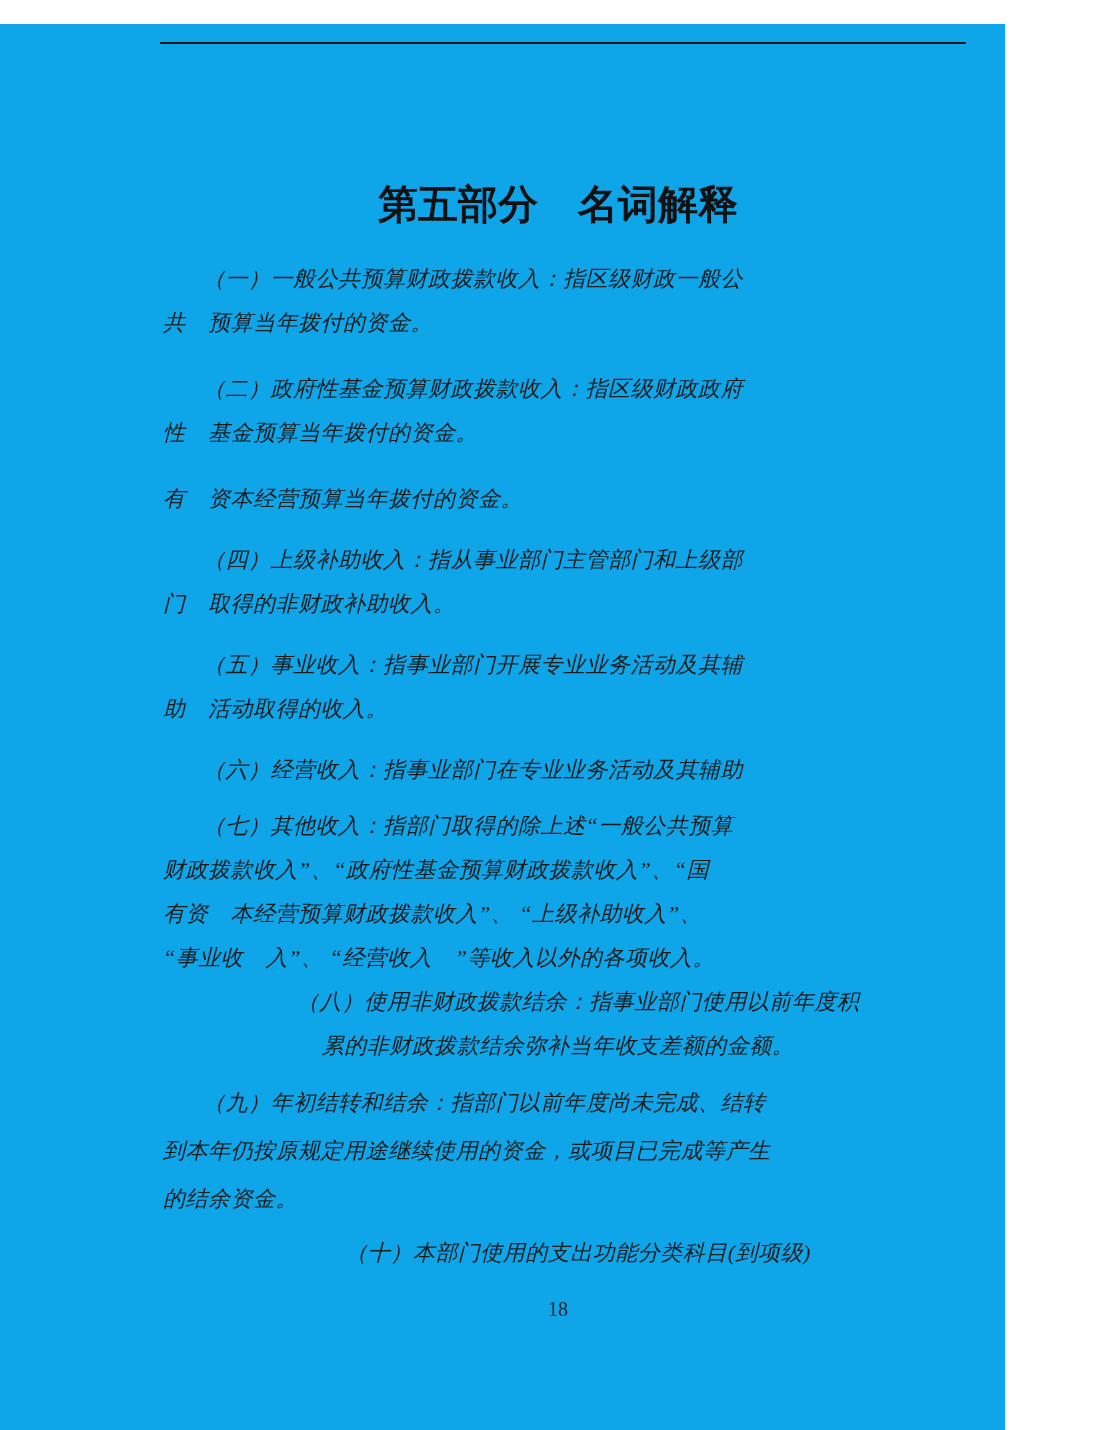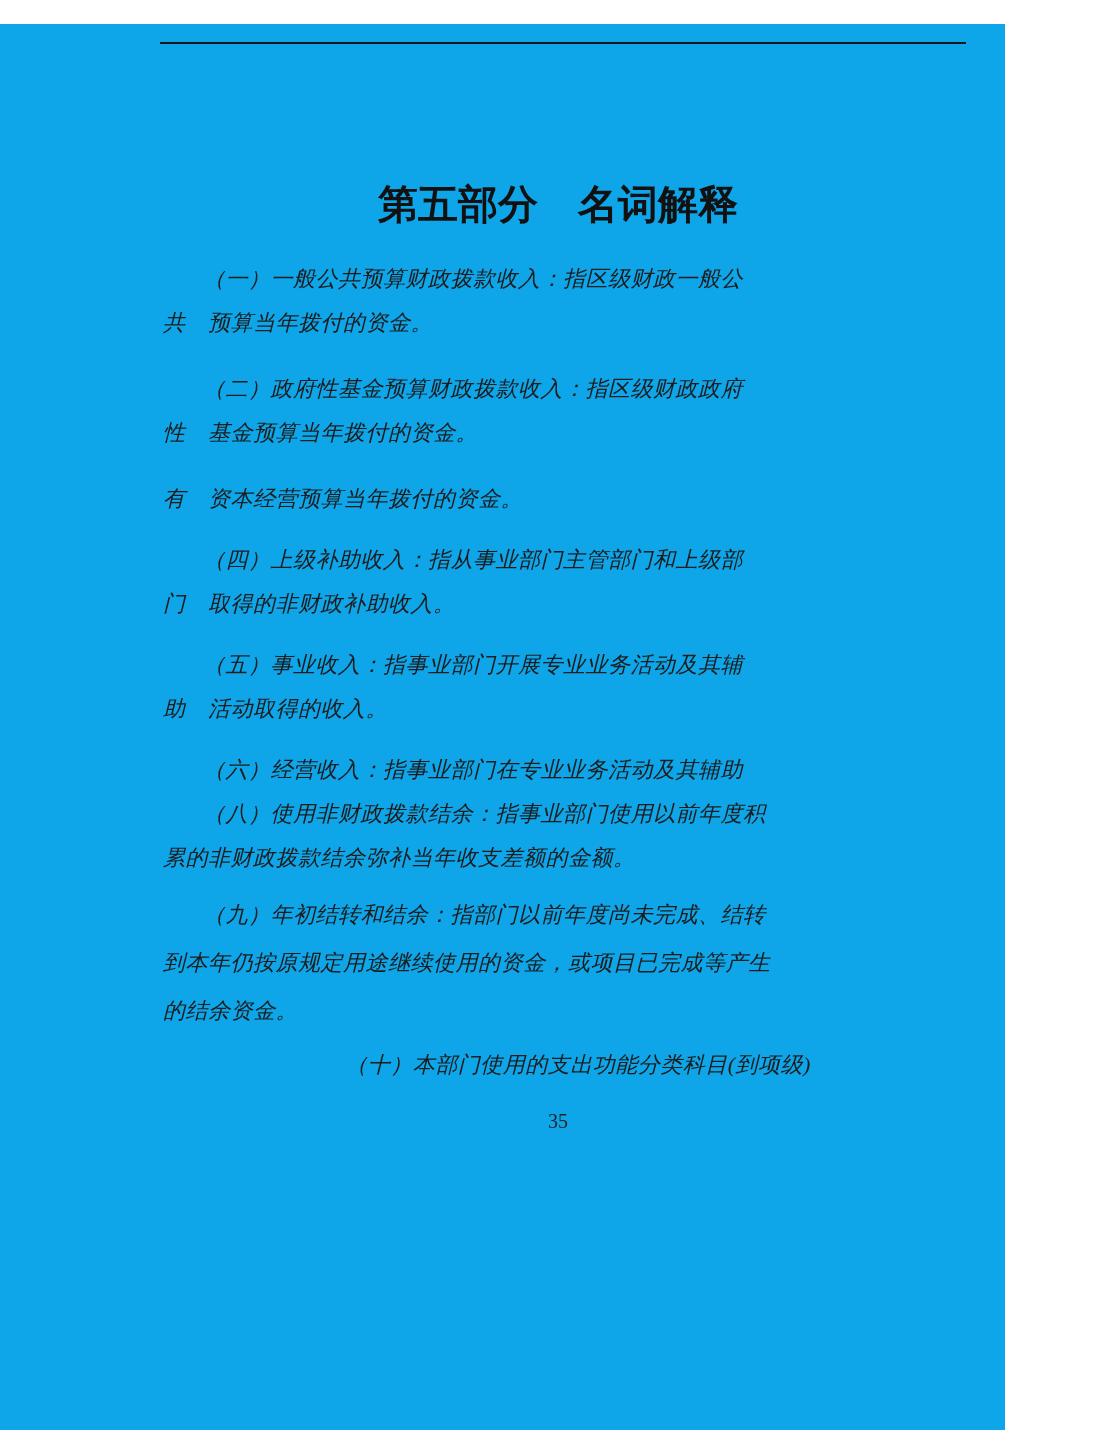--- a/index.html
+++ b/index.html
@@ -46,21 +46,21 @@
     font-style: italic;
   }
   .line.first { text-indent: 40px; }
   .p1 { margin-top: 0; }
   .p2 { margin-top: 22px; }
   .p3 { margin-top: 22px; }
   .p4 { margin-top: 17px; }
   .p5 { margin-top: 17px; }
   .p6 { margin-top: 17px; }
   .p7 { margin-top: 12px; }
-  .p8 { margin-top: 0; }
+  .p8 { margin-top: 0; text-align: center; }
   .p9 { margin-top: 11px; }
   .p9 .line { line-height: 48px; }
   .p10 { margin-top: 8px; text-align: center; }
   .page-number {
     margin-top: 22px;
     text-align: center;
     font-size: 20px;
     line-height: 24px;
     color: #222222;
   }
@@ -95,32 +95,38 @@
 
     <div class="para p5">
       <div class="line first">（五）事业收入：指事业部门开展专业业务活动及其辅</div>
       <div class="line">助　活动取得的收入。</div>
     </div>
 
     <div class="para p6">
       <div class="line first">（六）经营收入：指事业部门在专业业务活动及其辅助</div>
     </div>
 
+    <div class="para p7">
+      <div class="line first">（七）其他收入：指部门取得的除上述“一般公共预算</div>
+      <div class="line">财政拨款收入”、“政府性基金预算财政拨款收入”、“国</div>
+      <div class="line">有资　本经营预算财政拨款收入”、 “上级补助收入”、</div>
+      <div class="line">“事业收　入”、 “经营收入　”等收入以外的各项收入。</div>
+    </div>
 
     <div class="para p8">
       <div class="line first">（八）使用非财政拨款结余：指事业部门使用以前年度积</div>
       <div class="line">累的非财政拨款结余弥补当年收支差额的金额。</div>
     </div>
 
     <div class="para p9">
       <div class="line first">（九）年初结转和结余：指部门以前年度尚未完成、结转</div>
       <div class="line">到本年仍按原规定用途继续使用的资金，或项目已完成等产生</div>
       <div class="line">的结余资金。</div>
     </div>
 
     <div class="para p10">
       <div class="line first">（十）本部门使用的支出功能分类科目(到项级)</div>
     </div>
 
-    <div class="page-number">35</div>
+    <div class="page-number">18</div>
 
   </div>
 </div>
 
 </body></html>

